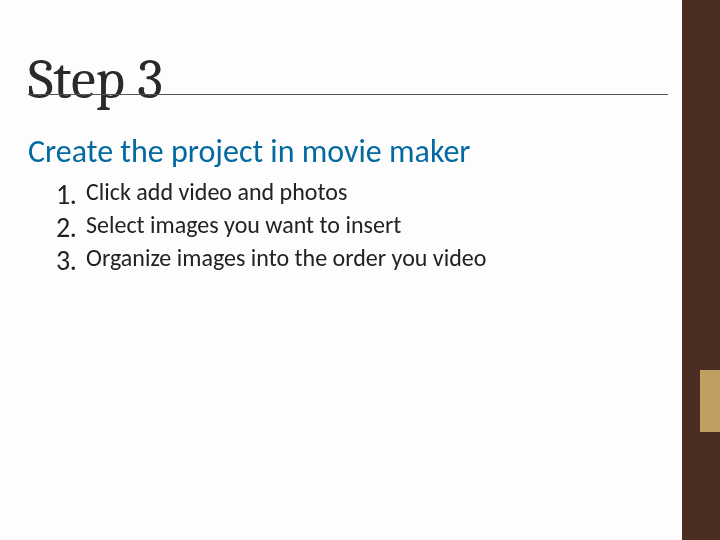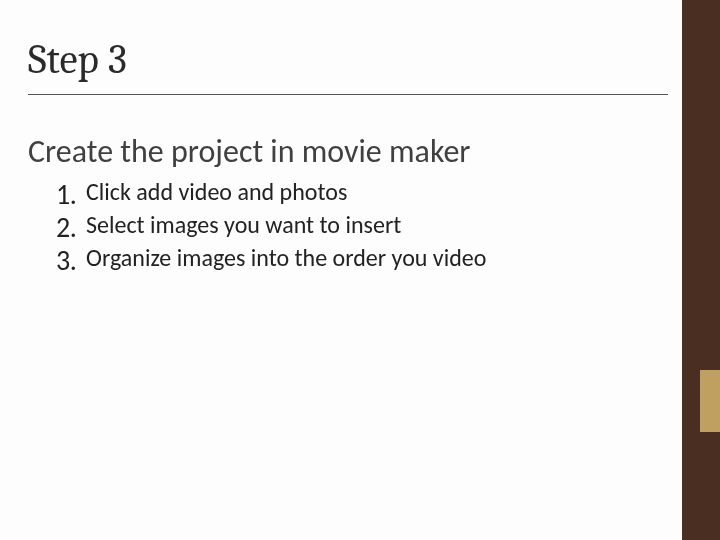--- a/index.html
+++ b/index.html
@@ -19,40 +19,40 @@
     position: absolute;
     right: 0;
     bottom: 108px;
     width: 20px;
     height: 62px;
     background: #c0a060;
   }
   .slide-title {
     position: absolute;
     left: 28px;
-    top: 36px;
+    top: 48px;
     font-family: "Cambria", "Georgia", serif;
-    font-size: 41px;
+    font-size: 56px;
     font-weight: 400;
     color: #2a2a2a;
   }
   .title-underline {
     position: absolute;
     left: 28px;
     top: 94px;
     width: 640px;
     height: 1px;
     background: #555;
   }
   .subtitle {
     position: absolute;
     left: 28px;
     top: 132px;
     font-size: 32px;
-    color: #404040;
+    color: #0369a1;
     font-weight: 400;
   }
   .steps {
     position: absolute;
     left: 56px;
     top: 178px;
     width: 560px;
     color: #222;
   }
   .step-row {

